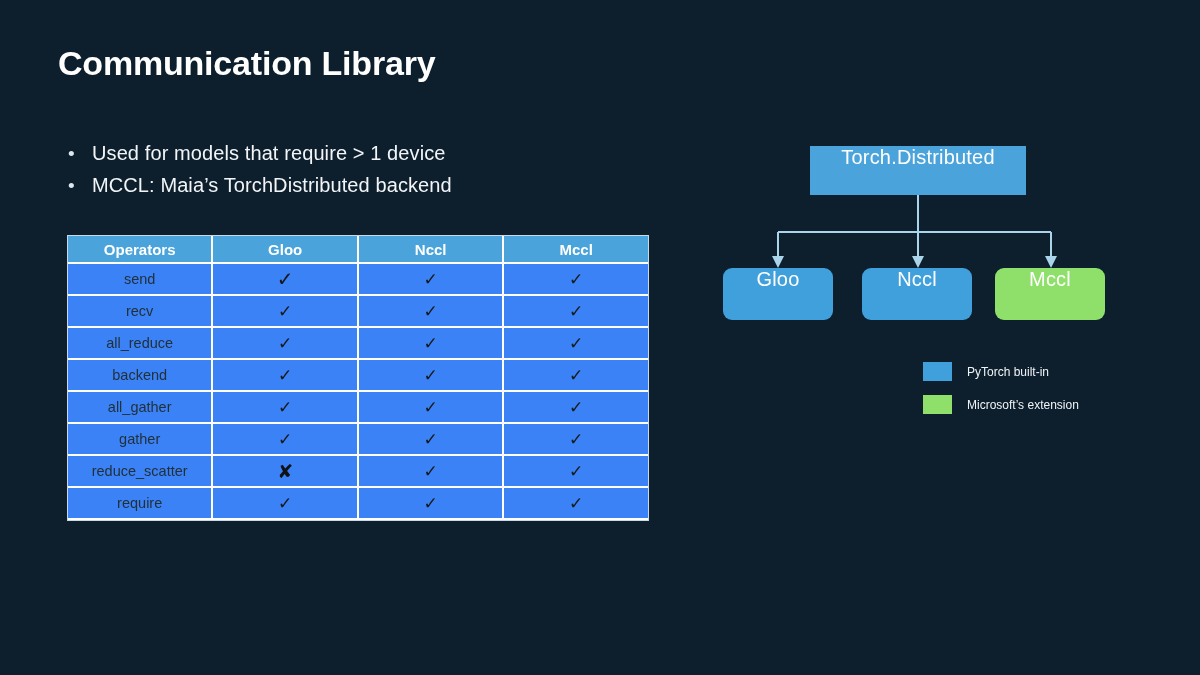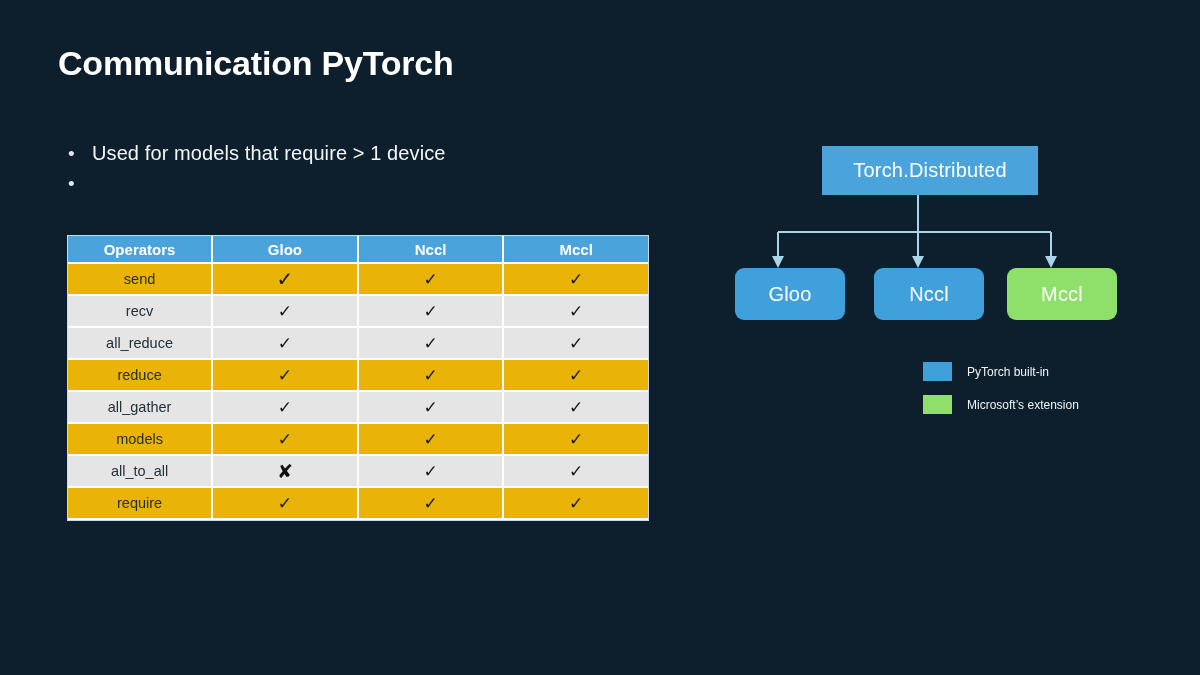--- a/index.html
+++ b/index.html
@@ -89,22 +89,22 @@
     height: 26px;
     border-bottom: 2px solid #ffffff;
     margin-left: 42px;
   }
   .op-table th:last-child,
   .op-table td:last-child { border-right: none; }
 
   .col-op  { width: 144px; }
   .col-val { width: 145px; }
 
-  tr.row-a td { background: #eab308; }
-  tr.row-b td { background: #e5e5e5; }
+  tr.row-a td { background: #3b82f6; }
+  tr.row-b td { background: #3b82f6; }
 
   .mark-check {
     font-size: 17px;
     line-height: 1;
     color: #16181a;
     font-family: "DejaVu Sans", sans-serif;
     font-weight: normal;
   }
   .mark-check.big { font-size: 20px; }
   .mark-cross {
@@ -119,27 +119,25 @@
   .diagram {
     position: absolute;
     left: 700px;
     top: 130px;
     width: 440px;
     height: 210px;
   }
   .node {
     position: absolute;
     display: flex;
-    align-items: center;
     justify-content: center;
     color: #ffffff;
     font-size: 19px;
     letter-spacing: 0.2px;
     box-sizing: border-box;
-    margin-left: 12px;
   }
   .node-root {
     left: 110px;
     top: 16px;
     width: 216px;
     height: 49px;
     background: #4aa3db;
     border-radius: 0;
     font-size: 20px;
   }
@@ -185,29 +183,30 @@
   .legend-label {
     margin-left: 15px;
     font-size: 12px;
     color: #f0f4f7;
     white-space: nowrap;
   }
 </style>
 </head>
 <body>
 
-<div class="slide-title">Communication PyTorch</div>
+<div class="slide-title">Communication Library</div>
 
 <div class="bullet-list">
   <div class="bullet-row">
     <span class="bullet-dot">•</span>
     <span class="bullet-text">Used for models that require &gt; 1 device</span>
   </div>
   <div class="bullet-row">
     <span class="bullet-dot">•</span>
+    <span class="bullet-text">MCCL: Maia’s TorchDistributed backend</span>
   </div>
 </div>
 
 <table class="op-table">
   <thead>
     <tr>
       <th class="col-op">Operators</th>
       <th class="col-val">Gloo</th>
       <th class="col-val">Nccl</th>
       <th class="col-val">Mccl</th>
@@ -226,39 +225,39 @@
       <td><span class="mark-check">✓</span></td>
       <td><span class="mark-check">✓</span></td>
     </tr>
     <tr class="row-b">
       <td><span>all_reduce</span></td>
       <td><span class="mark-check">✓</span></td>
       <td><span class="mark-check">✓</span></td>
       <td><span class="mark-check">✓</span></td>
     </tr>
     <tr class="row-a">
-      <td><span>reduce</span></td>
+      <td><span>backend</span></td>
       <td><span class="mark-check">✓</span></td>
       <td><span class="mark-check">✓</span></td>
       <td><span class="mark-check">✓</span></td>
     </tr>
     <tr class="row-b">
       <td><span>all_gather</span></td>
       <td><span class="mark-check">✓</span></td>
       <td><span class="mark-check">✓</span></td>
       <td><span class="mark-check">✓</span></td>
     </tr>
     <tr class="row-a">
-      <td><span>models</span></td>
-      <td><span class="mark-check">✓</span></td>
-      <td><span class="mark-check">✓</span></td>
-      <td><span class="mark-check">✓</span></td>
-    </tr>
-    <tr class="row-b">
-      <td><span>all_to_all</span></td>
+      <td><span>gather</span></td>
+      <td><span class="mark-check">✓</span></td>
+      <td><span class="mark-check">✓</span></td>
+      <td><span class="mark-check">✓</span></td>
+    </tr>
+    <tr class="row-a">
+      <td><span>reduce_scatter</span></td>
       <td><span class="mark-cross">✘</span></td>
       <td><span class="mark-check">✓</span></td>
       <td><span class="mark-check">✓</span></td>
     </tr>
     <tr class="row-a">
       <td><span>require</span></td>
       <td><span class="mark-check">✓</span></td>
       <td><span class="mark-check">✓</span></td>
       <td><span class="mark-check">✓</span></td>
     </tr>

